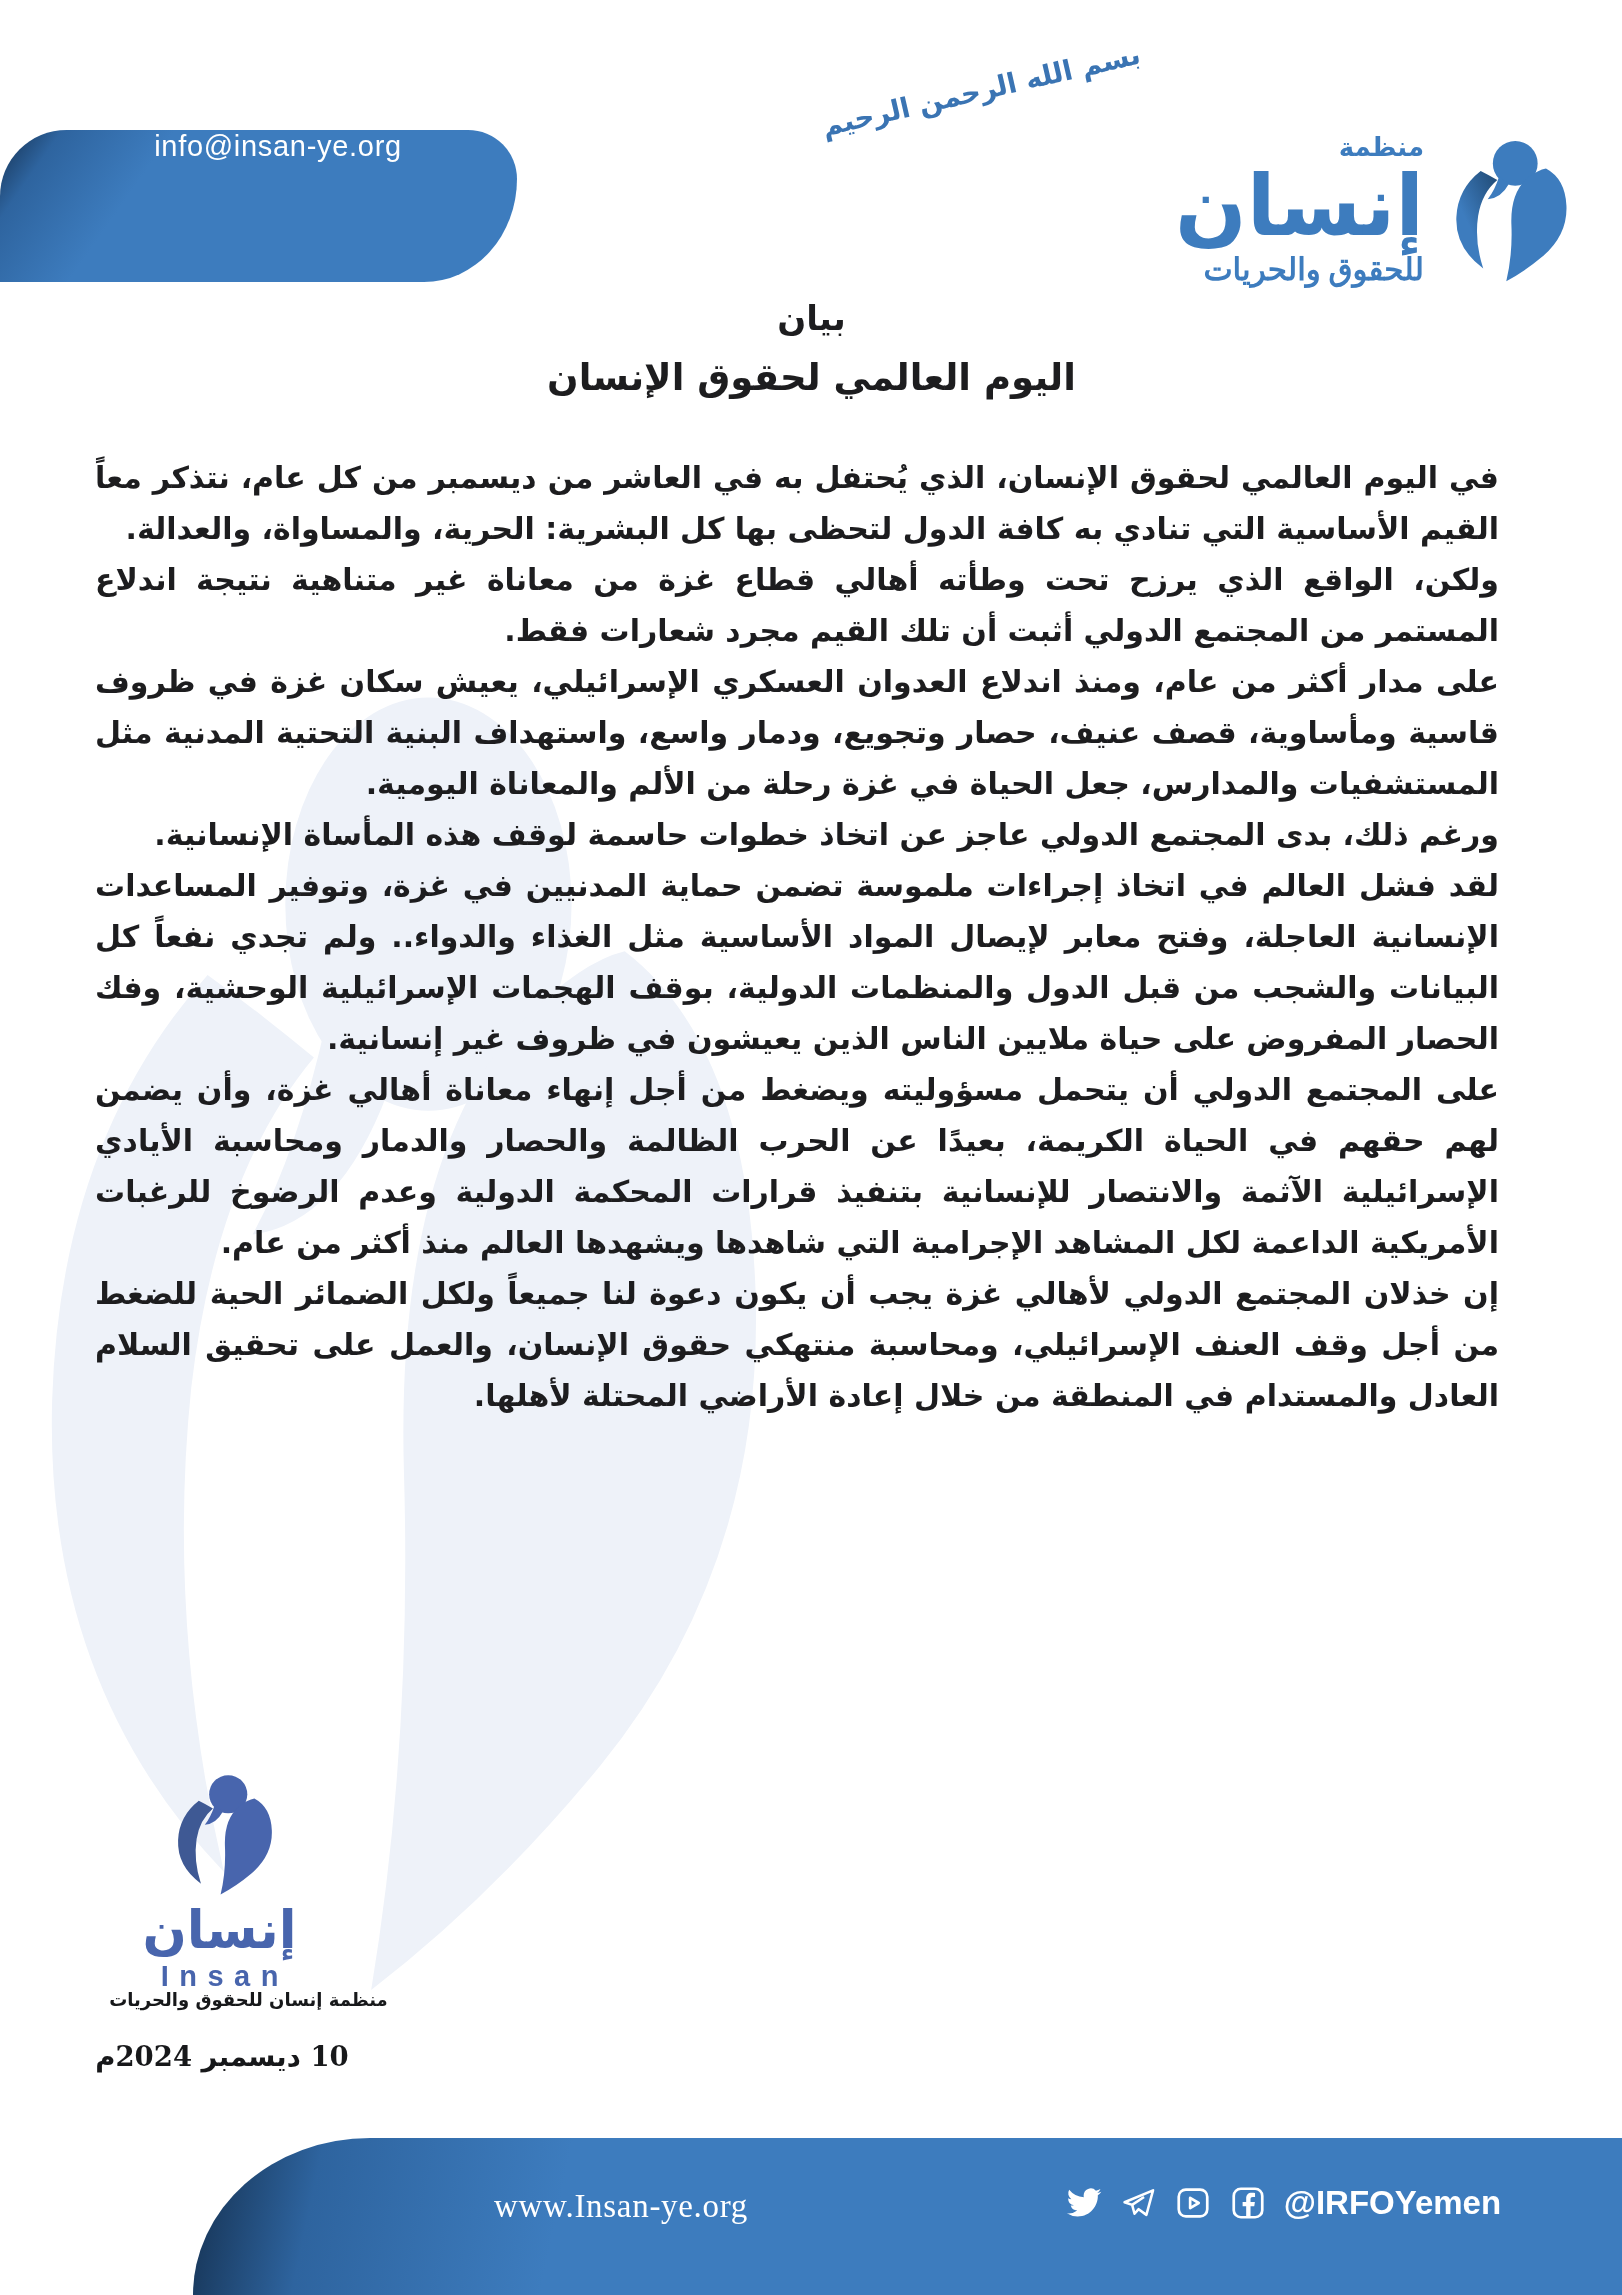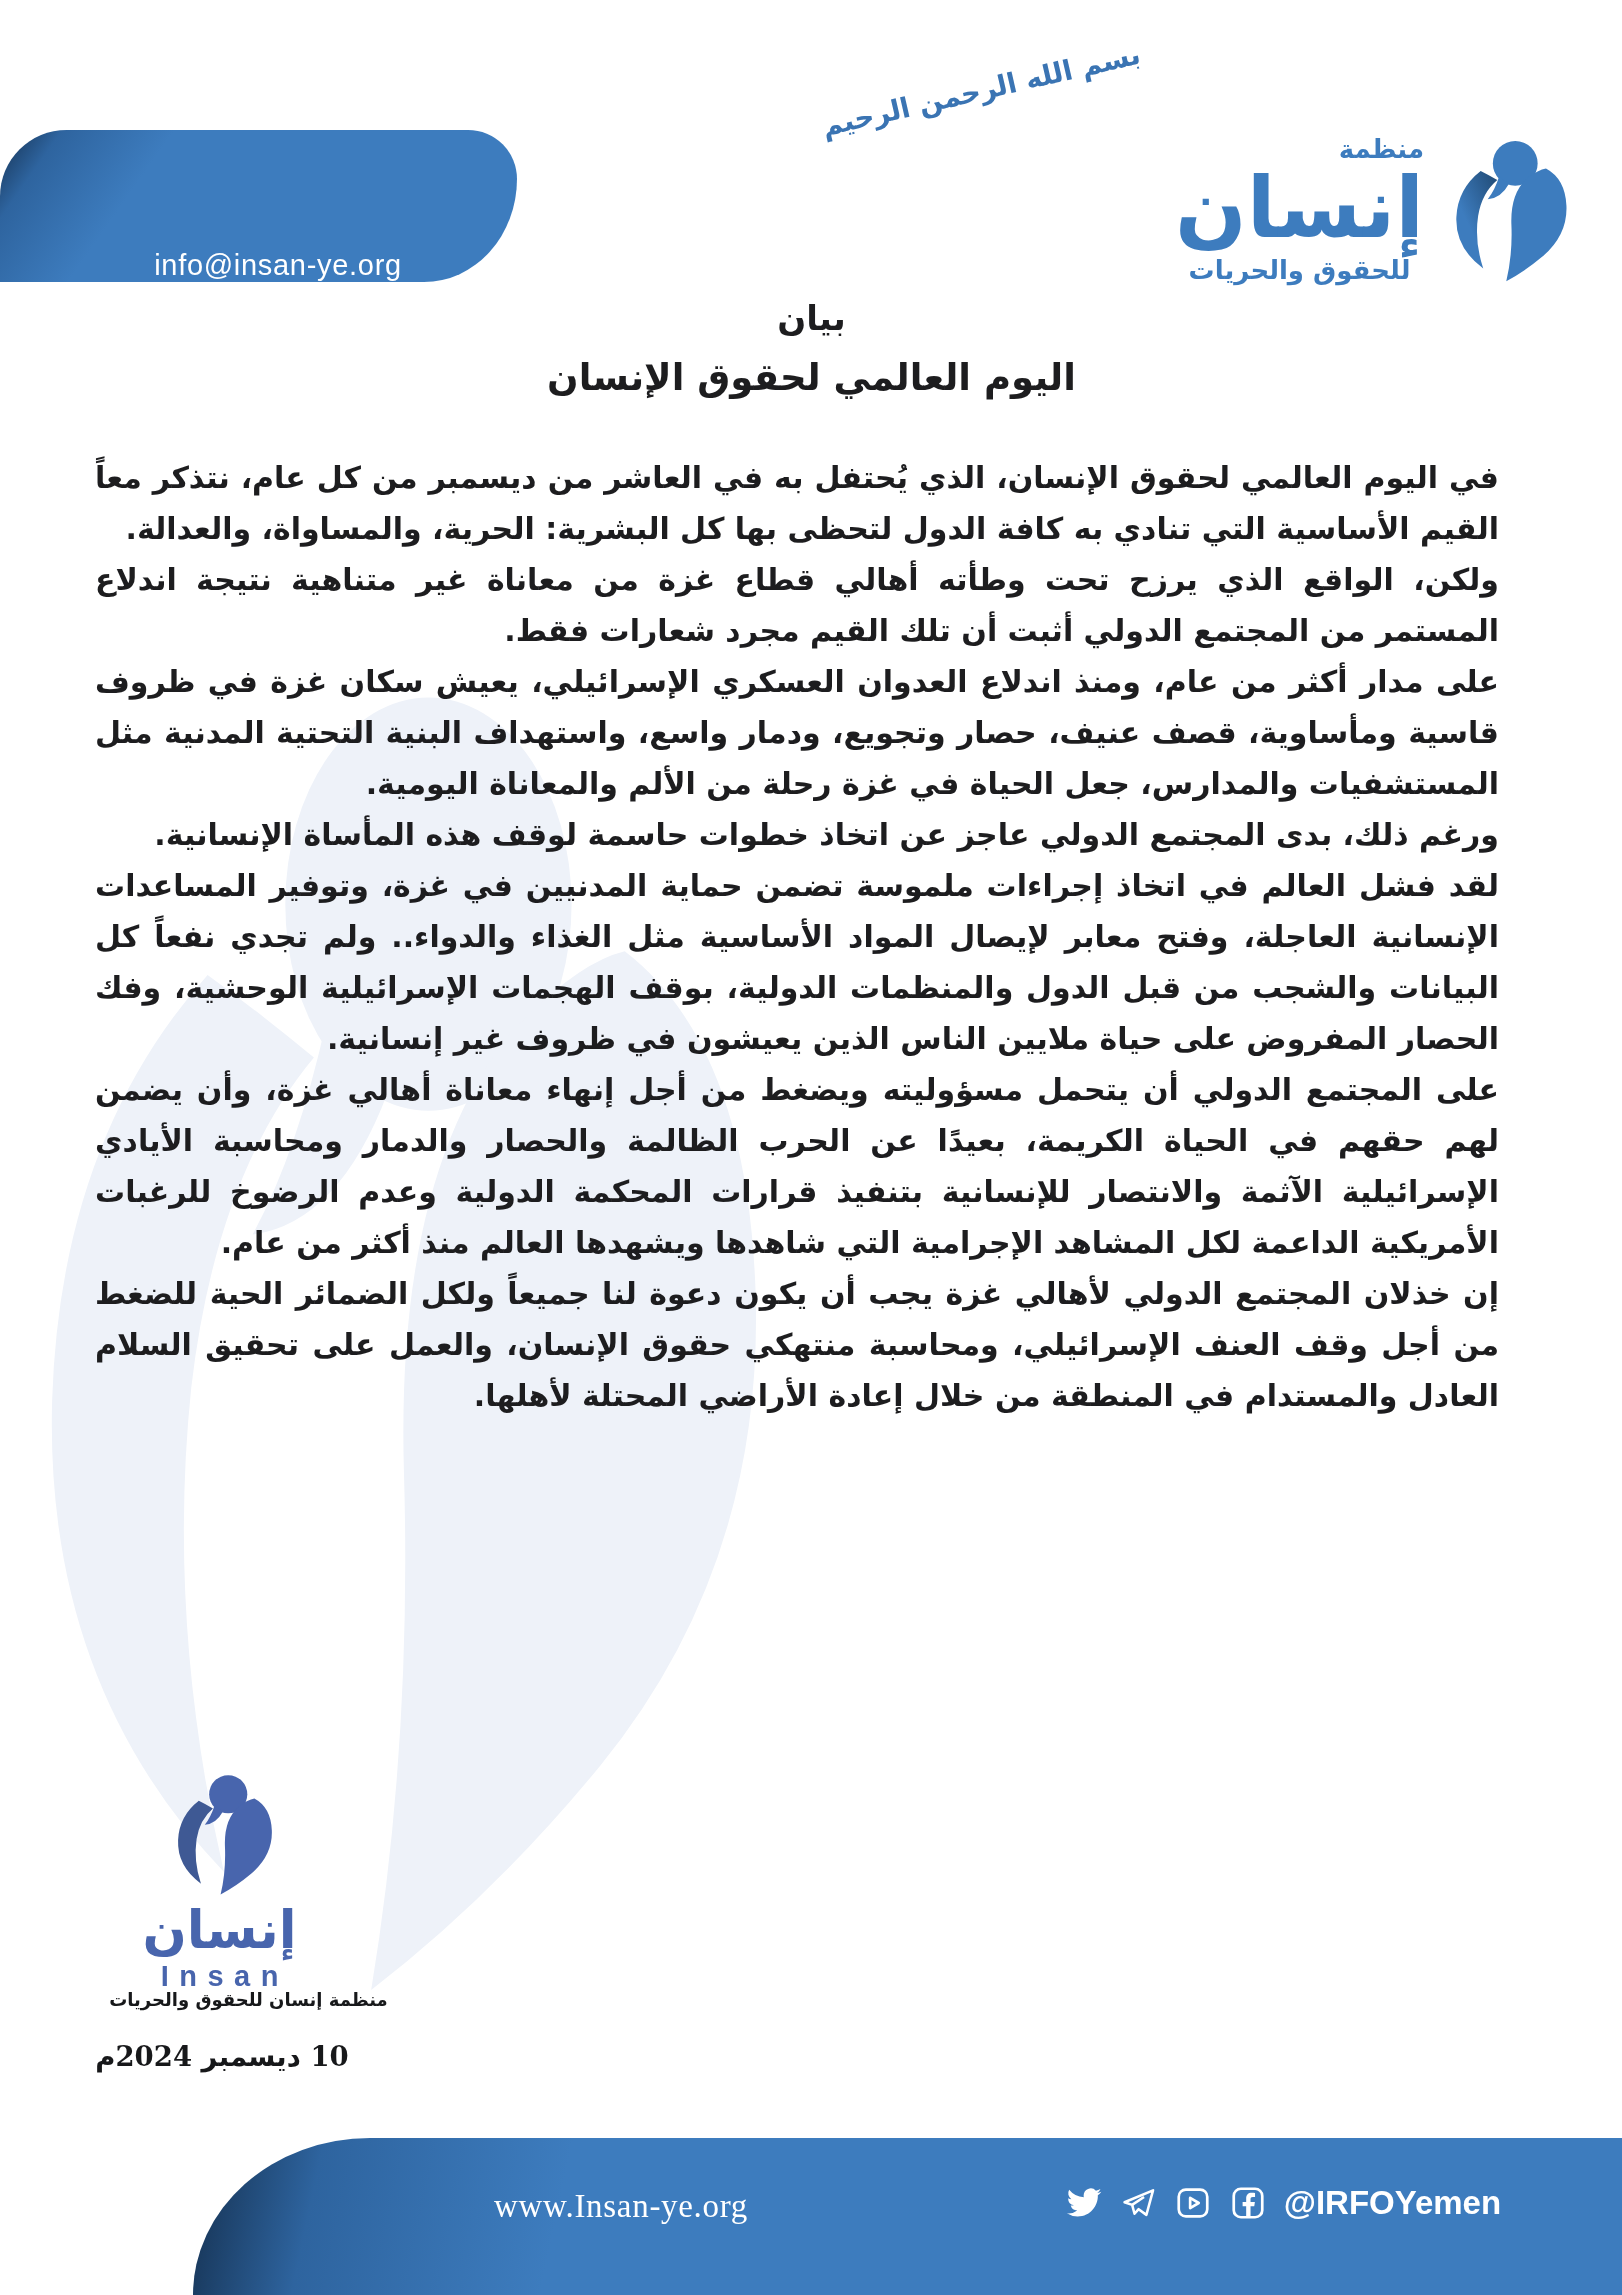--- a/index.html
+++ b/index.html
@@ -16,21 +16,21 @@
     width:818px;height:1440px;
     color:#eef2f9;
     pointer-events:none;
   }
   
   .header-shape{
     position:absolute;left:0;top:130px;
     width:517px;height:152px;
     background:linear-gradient(125deg,#142f4e 0%,#2e649f 10%,#3d7cbe 28%);
     border-radius:98px 72px 137px 0 / 98px 72px 152px 0;
-    display:flex;align-items:flex-end;justify-content:center;
+    display:flex;align-items:flex-start;justify-content:center;
     padding-left:39px;box-sizing:border-box;
   }
   .header-email{
     color:#ffffff;
     font-family:"Liberation Sans", sans-serif;
     font-weight:300;font-size:29px;letter-spacing:0.7px;
   }
   .basmala{
     position:absolute;left:818px;top:111px;width:327px;
     color:#3a74b3;font-size:27.5px;font-weight:600;
@@ -38,21 +38,21 @@
     direction:rtl;text-align:center;
   }
   .org-logo{
     position:absolute;left:1176px;top:118px;width:393px;height:183px;
     direction:rtl;display:flex;align-items:center;gap:17px;
   }
   .logo-mark{width:128px;height:161px;flex:0 0 auto;color:#3d7cbe;}
   .logo-text{display:flex;flex-direction:column;color:#3d7cbe;line-height:1;}
   .logo-small{font-size:26px;font-weight:bold;text-align:right;margin-bottom:3.9px;}
   .logo-name{font-size:84px;font-weight:bold;text-align:center;margin:0 0 6.5px 0;}
-  .logo-tagline{font-size:26px;font-weight:bold;text-align:center;}
+  .logo-tagline{font-size:31px;font-weight:bold;font-family:Liberation Serif, serif;}
   
   .title-block{
     position:absolute;left:0;top:298px;width:100%;
     text-align:center;color:#1d1d1f;direction:rtl;
   }
   .title-kicker{font-size:34px;font-weight:bold;margin:0 0 18.3px 0;}
   .title-main{font-size:37px;font-weight:bold;margin:0;}
   
   .statement-body{
     position:absolute;right:124px;top:452px;width:1404px;

